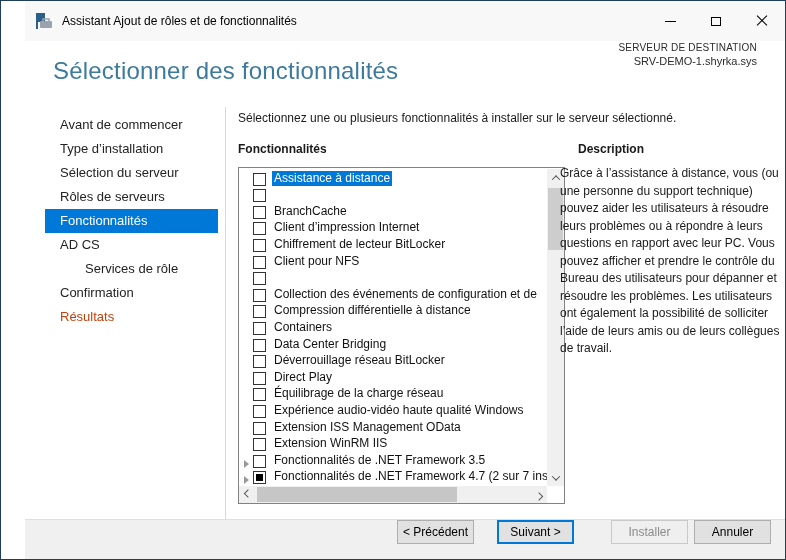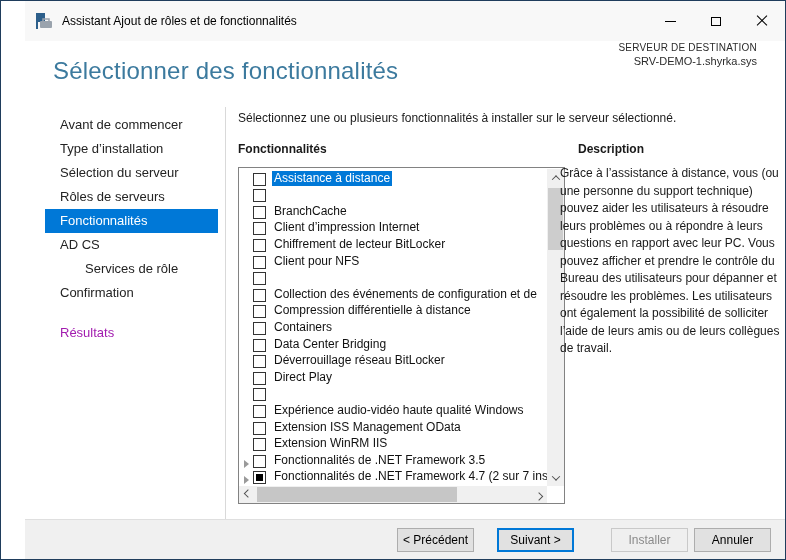--- a/index.html
+++ b/index.html
@@ -38,21 +38,21 @@
 
   
   .content{flex:1;position:relative;background:#fff;}
   .v-sep{position:absolute;left:200px;top:6px;bottom:0;width:1px;background:#d9d9d9;}
 
   .nav{position:absolute;left:0;top:12px;width:200px;}
   .nav-item{height:24px;line-height:24px;font-size:13px;color:#232323;padding-left:35px;
     margin-right:7px;cursor:pointer;white-space:nowrap;}
   .nav-item.indent{padding-left:60px;}
   .nav-item.selected{background:var(--accent);color:#fff;margin-left:20px;padding-left:15px;}
-  .nav-item.disabled{color:#a21caf;cursor:default;margin-top:16px;}
+  .nav-item.disabled{color:#c2410c;cursor:default;}
 
   .instruction{position:absolute;left:213px;top:10px;font-size:12px;color:#1a1a1a;width:540px;}
   .col-header{position:absolute;top:41px;font-size:12px;font-weight:bold;color:#1a1a1a;}
   .features-header{left:213px;}
   .description-header{left:553px;}
 
   
   .listbox{position:absolute;left:213px;top:66px;width:327px;height:337px;
     border:1px solid #828282;background:#fff;overflow:hidden;}
   .rows{position:absolute;left:0;top:1px;right:17px;bottom:17px;overflow:hidden;}
@@ -81,21 +81,21 @@
   .chev.up{transform:rotate(45deg) translate(1px,1px);}
   .chev.down{transform:rotate(225deg) translate(1px,1px);}
   .chev.left{transform:rotate(-45deg) translate(1px,-1px);}
   .chev.right{transform:rotate(135deg) translate(1px,-1px);}
 
   .description-text{position:absolute;left:535px;top:64px;width:224px;font-size:12px;
     line-height:17.5px;color:#1a1a1a;}
 
   
   .footer{height:40px;background:var(--footer-bg);border-top:1px solid #dfdfdf;flex-shrink:0;
-    display:flex;align-items:center;justify-content:flex-end;padding-right:14px;}
+    display:flex;justify-content:flex-end;padding-right:14px;}
   .btn{width:77px;height:24px;font-size:12px;font-family:inherit;color:#000;
     background:#e1e1e1;border:1px solid #adadad;margin-left:6px;cursor:pointer;}
   .btn.focused{border:1px solid var(--accent);box-shadow:inset 0 0 0 1px var(--accent);margin-left:23px;}
   .btn.disabled{background:#efefef;border-color:#c9c9c9;color:#8b8b8b;cursor:default;}
   .btn.gap-before{margin-left:37px;}
 </style>
 </head>
 <body>
 
 <div class="window">
@@ -209,20 +209,21 @@
             <span class="row-label">Déverrouillage réseau BitLocker</span>
           </div>
           <div class="row">
             <span class="expander"></span>
             <span class="cb"></span>
             <span class="row-label">Direct Play</span>
           </div>
           <div class="row">
             <span class="expander"></span>
             <span class="cb"></span>
+            <span class="row-label">Équilibrage de la charge réseau</span>
           </div>
           <div class="row">
             <span class="expander"></span>
             <span class="cb"></span>
             <span class="row-label">Expérience audio-vidéo haute qualité Windows</span>
           </div>
           <div class="row">
             <span class="expander"></span>
             <span class="cb"></span>
             <span class="row-label">Extension ISS Management OData</span>

